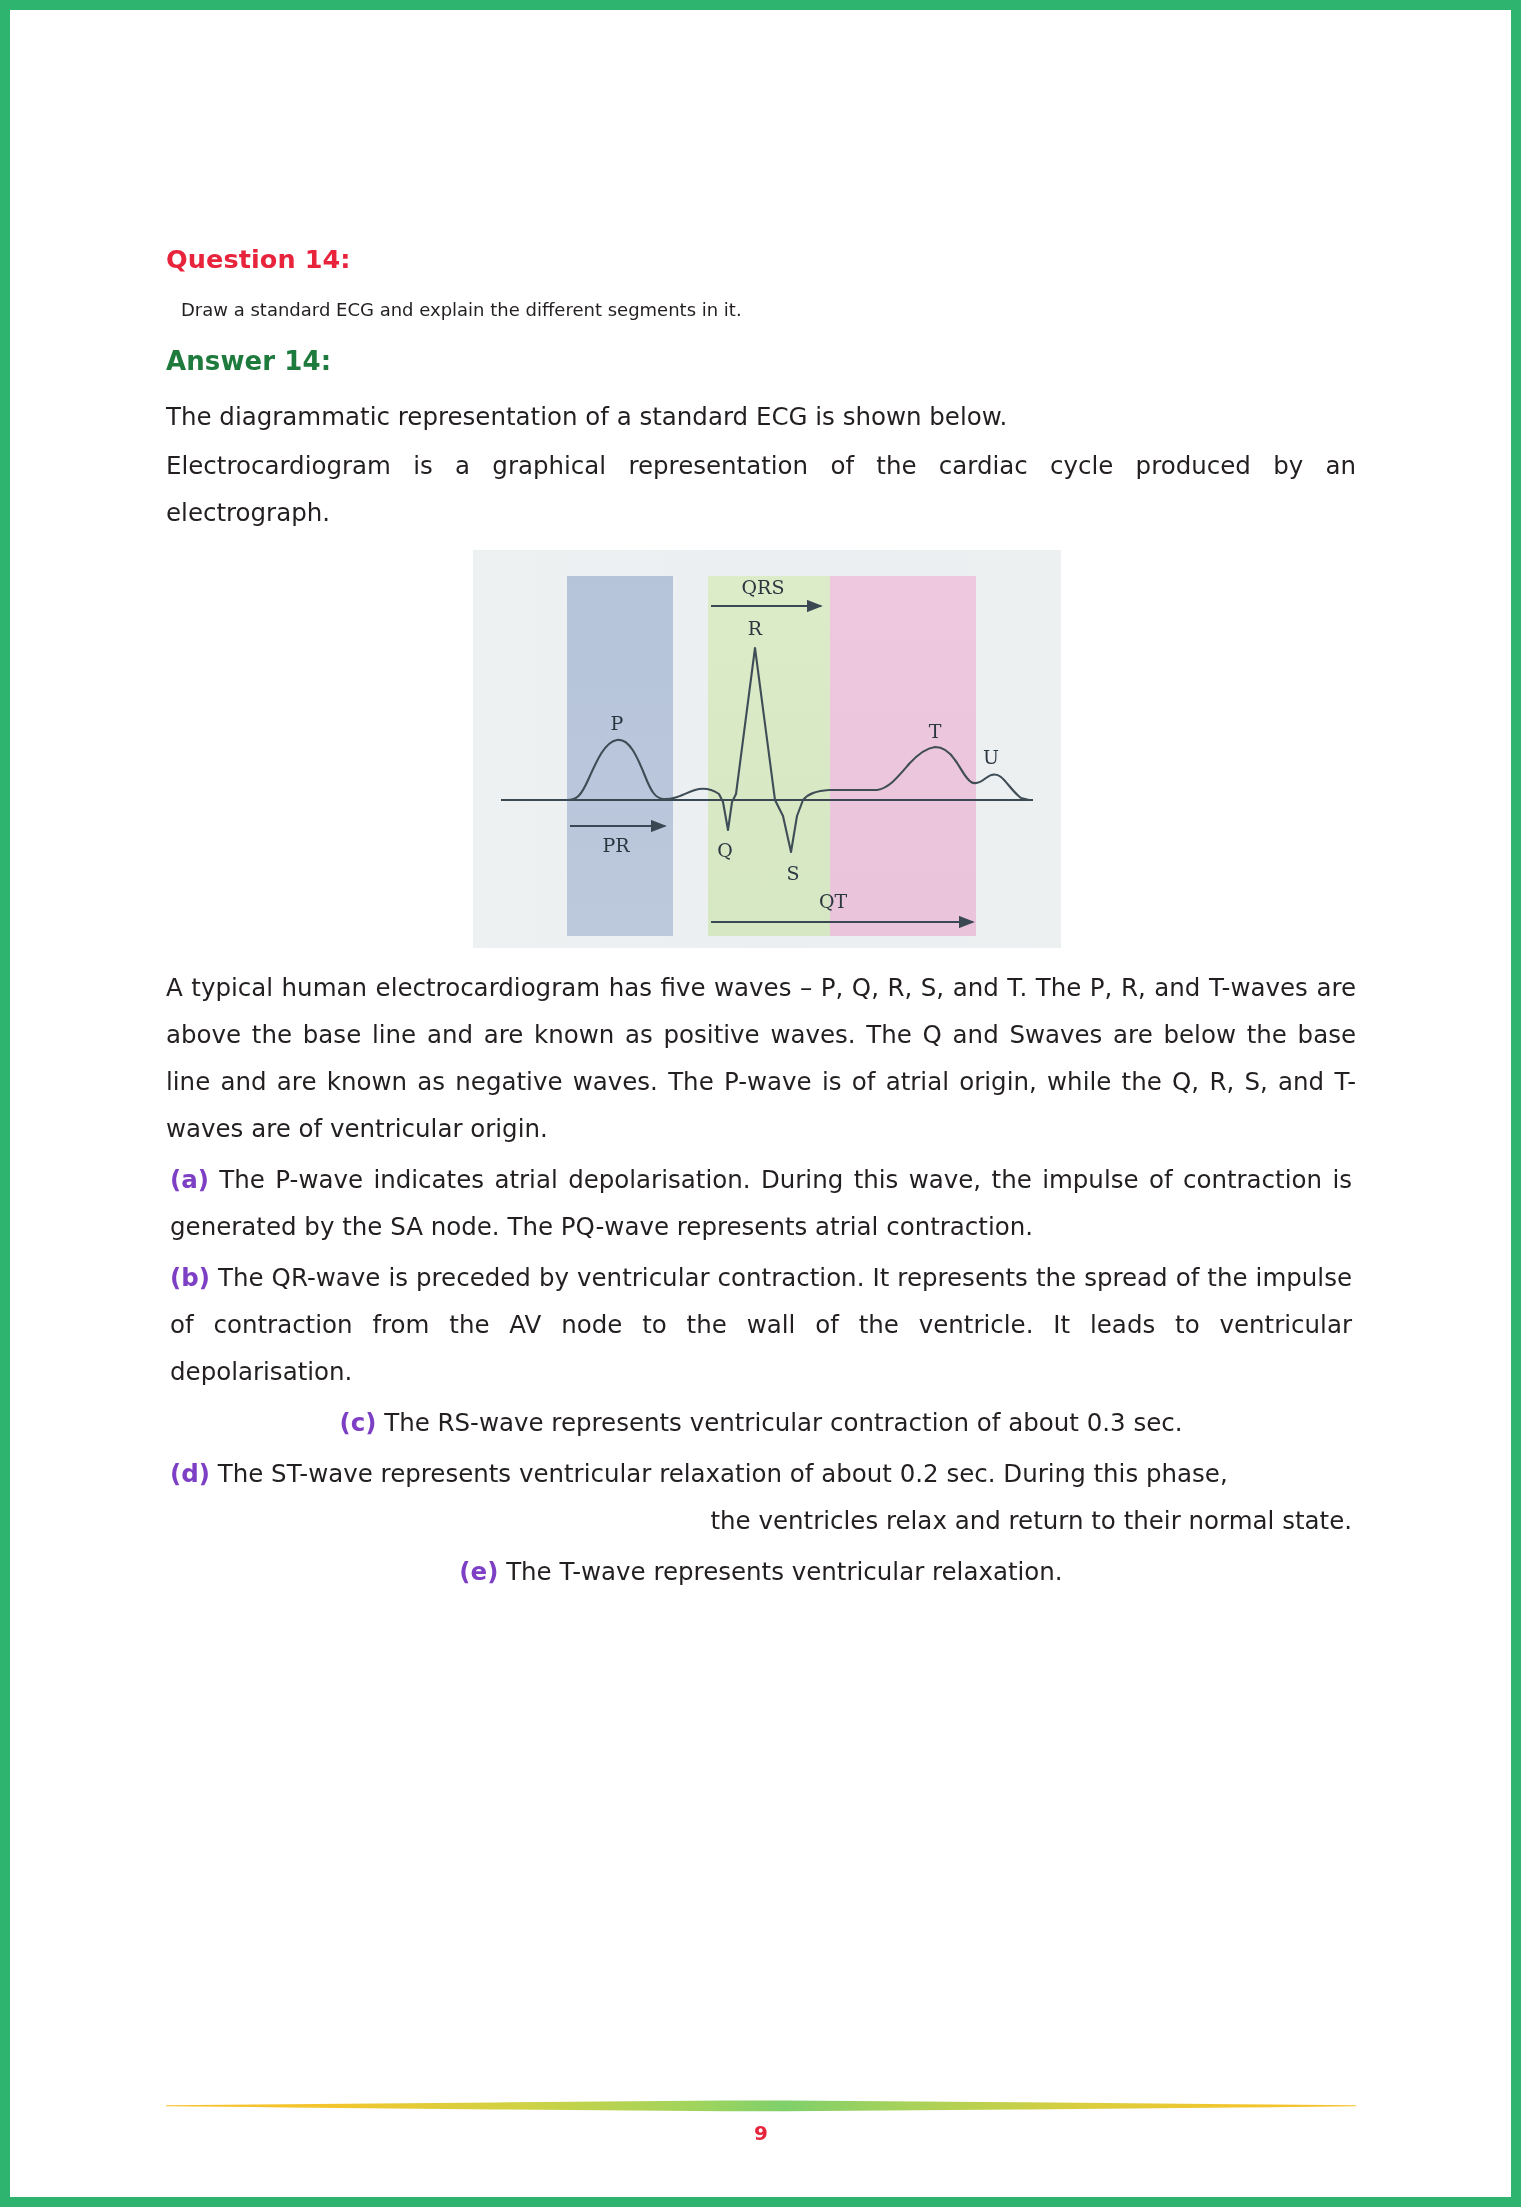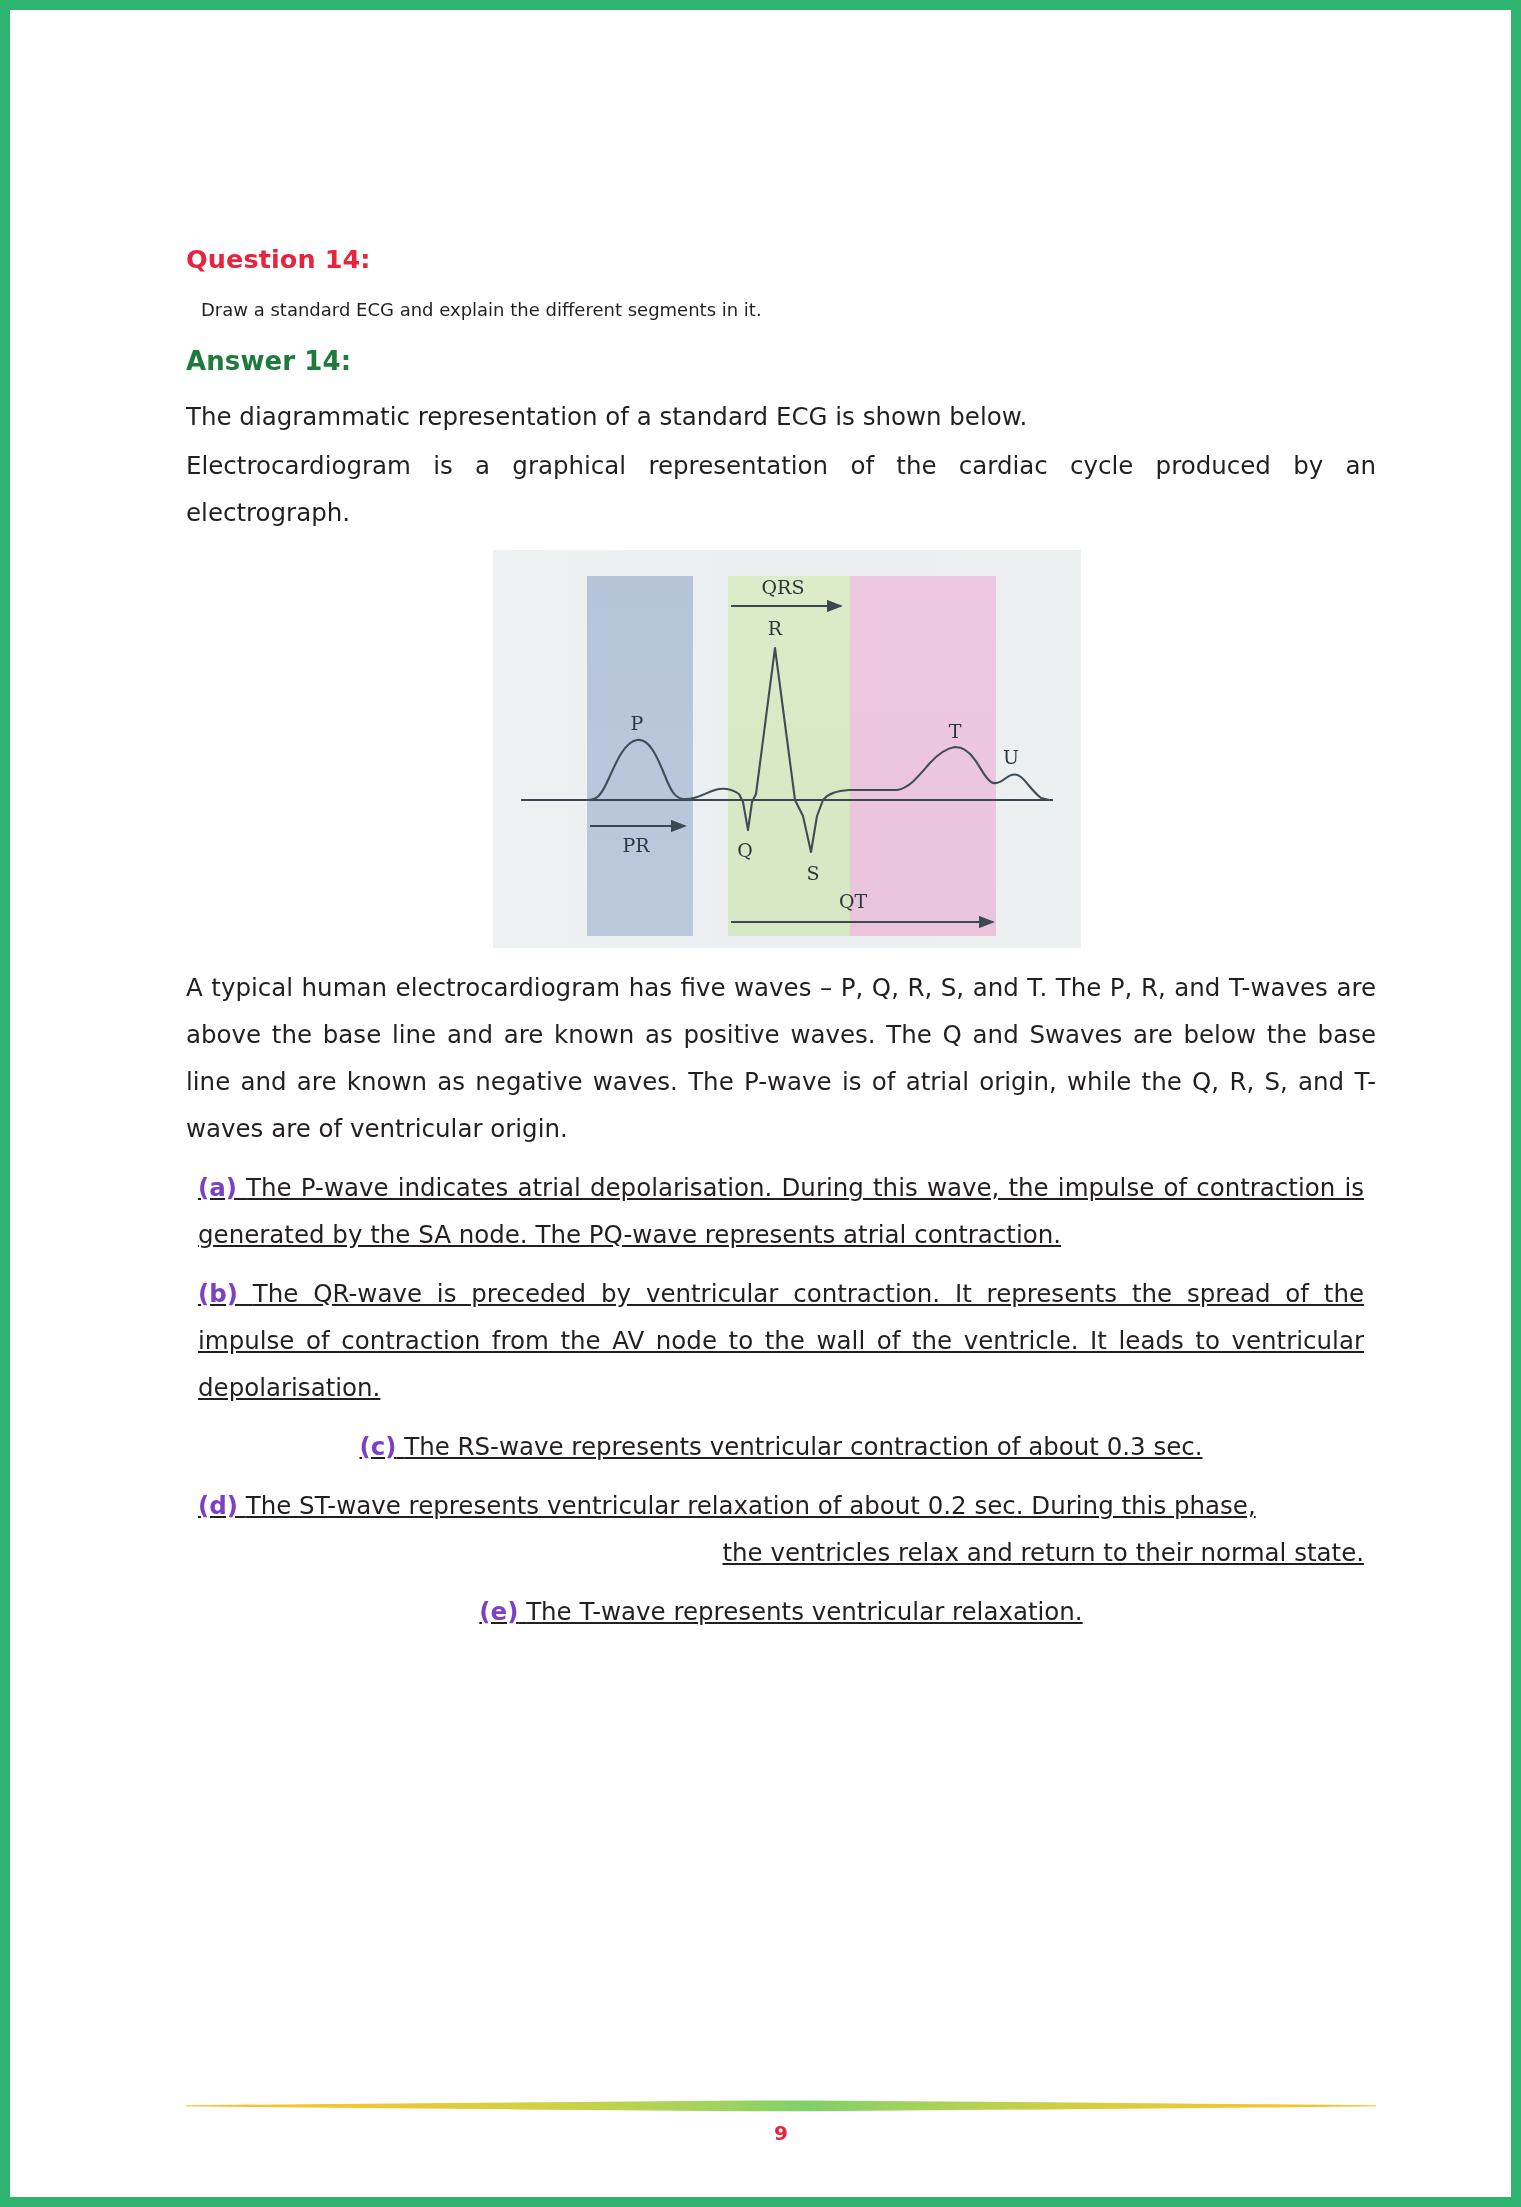--- a/index.html
+++ b/index.html
@@ -32,21 +32,21 @@
     position: absolute;
     left: 10px; top: 10px;
     width: 1501px;
     height: 2187px;
     box-sizing: border-box;
     border: 7px solid #ffffff;
     pointer-events: none;
   }
   .sheet {
     position: absolute;
-    left: 28px;
+    left: 8px;
     top: 17px;
     width: 1487px;
     height: 2173px;
     background: #ffffff;
   }
   
   .content {
     position: absolute;
     left: 158px;
     top: 230px;
@@ -81,24 +81,23 @@
     color: #231f20;
     font-size: 18px;
     line-height: 36px;
     margin: 15px;
   }
   
   .item {
     color: #231f20;
     font-size: 24.5px;
     line-height: 47px;
-    margin: 12px;
+    margin: 4px;
     text-align: justify;
     text-justify: inter-word;
-    text-decoration: underline;
   }
   .item.last { text-align: center; }
   .marker {
     color: #7d3fc4;
     font-weight: bold;
   }
   .indent-wrap {
     display: block;
     padding-left: 56px;
     text-align: right;

